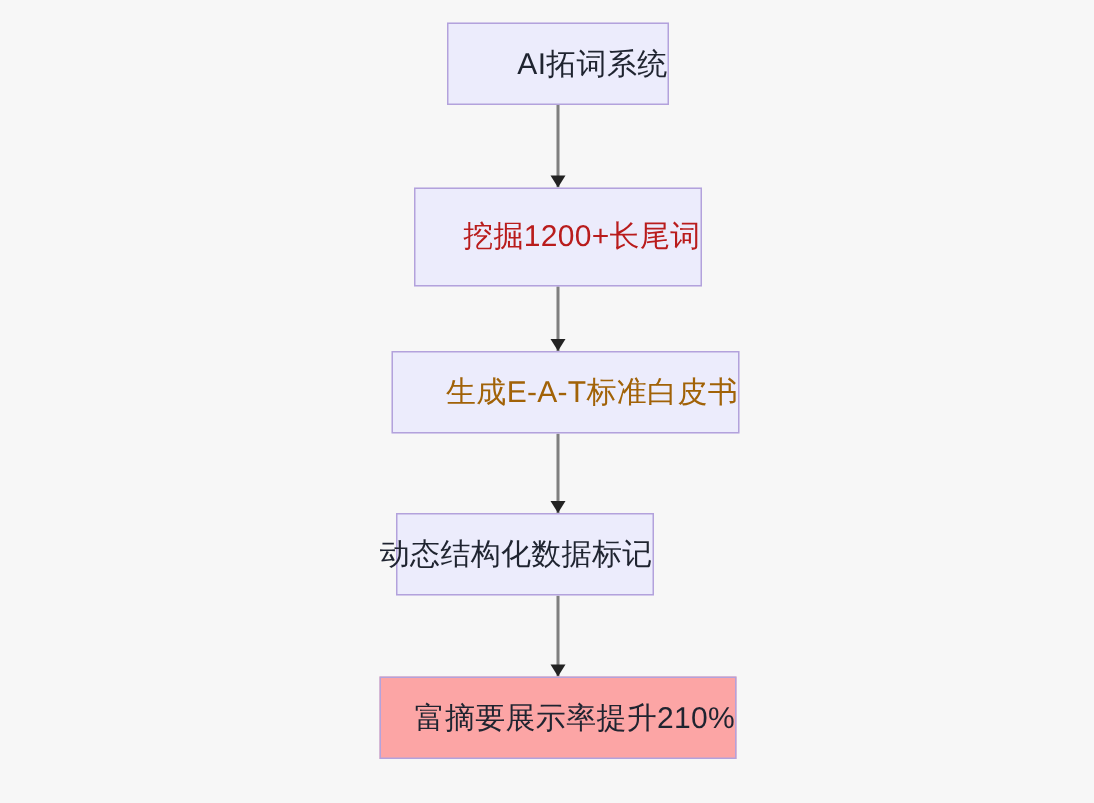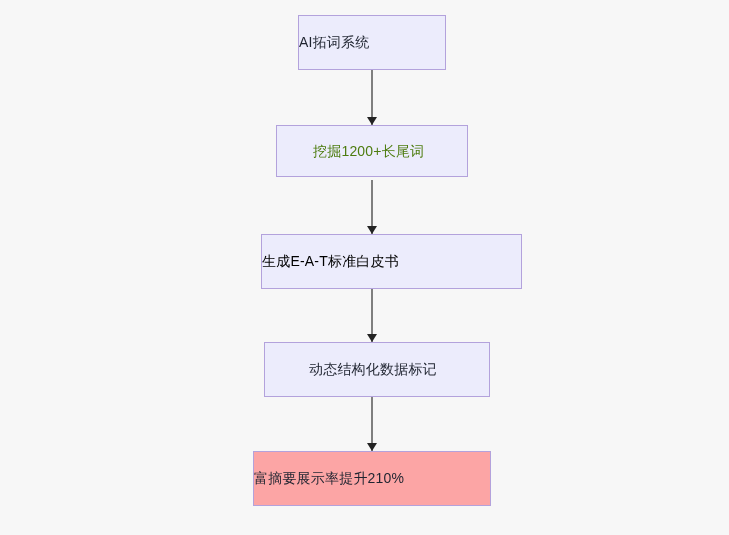--- a/index.html
+++ b/index.html
@@ -17,26 +17,26 @@
     position: relative;
     width: 729px;
     height: 535px;
   }
   .node {
     position: absolute;
     box-sizing: border-box;
     background: #ececfc;
     border: 1.6px solid #b3a2dc;
     color: #1f2430;
-    font-size: 14px;
+    font-size: 20px;
     line-height: 1.2;
     letter-spacing: 0.2px;
     display: flex;
     align-items: center;
-    justify-content: flex-start;
+    justify-content: flex-end;
     text-align: center;
     white-space: nowrap;
   }
   .edge {
     position: absolute;
     width: 0;
     height: 0;
   }
   .edge .edge-line {
     position: absolute;
@@ -71,25 +71,25 @@
       <div class="edge-line" style="height: 53px; background: rgb(127, 127, 127);"></div>
       <div class="edge-head" style="top: 45px; border-top-color: rgb(35, 35, 35);"></div>
     </div>
     <div class="edge" style="left: 372px; top: 397px;">
       <div class="edge-line" style="height: 54px; background: rgb(127, 127, 127);"></div>
       <div class="edge-head" style="top: 46px; border-top-color: rgb(35, 35, 35);"></div>
     </div>
     <div class="node" style="left: 298px; top: 15px; width: 148px; height: 55px; background: rgb(236, 236, 252); border-color: rgb(179, 162, 220); color: rgb(31, 36, 48);">
       <span>AI拓词系统</span>
     </div>
-    <div class="node" style="left: 276px; top: 125px; width: 192px; height: 52px; background: rgb(236, 236, 252); border-color: rgb(179, 162, 220); color: #4d7c0f; padding-left: 36px;">
+    <div class="node" style="left: 276px; top: 125px; width: 192px; height: 66px; background: rgb(236, 236, 252); border-color: rgb(179, 162, 220); color: #b91c1c; padding-left: 36px;">
       <span>挖掘1200+长尾词</span>
     </div>
-    <div class="node" style="left: 261px; top: 234px; width: 261px; height: 55px; background: rgb(236, 236, 252); border-color: rgb(179, 162, 220); color: #000000;">
+    <div class="node" style="left: 261px; top: 234px; width: 232px; height: 55px; background: rgb(236, 236, 252); border-color: rgb(179, 162, 220); color: #a16207;">
       <span>生成E-A-T标准白皮书</span>
     </div>
-    <div class="node" style="left: 264px; top: 342px; width: 226px; height: 55px; background: rgb(236, 236, 252); border-color: rgb(179, 162, 220); color: rgb(31, 36, 48); padding-left: 44px;">
+    <div class="node" style="left: 264px; top: 342px; width: 172px; height: 55px; background: rgb(236, 236, 252); border-color: rgb(179, 162, 220); color: rgb(31, 36, 48); padding-left: 44px;">
       <span>动态结构化数据标记</span>
     </div>
     <div class="node" style="left: 253px; top: 451px; width: 238px; height: 55px; background: #fca5a5; border-color: rgb(179, 162, 220); color: rgb(31, 36, 48);">
       <span>富摘要展示率提升210%</span>
     </div>
   </div>
 
 </body></html>

